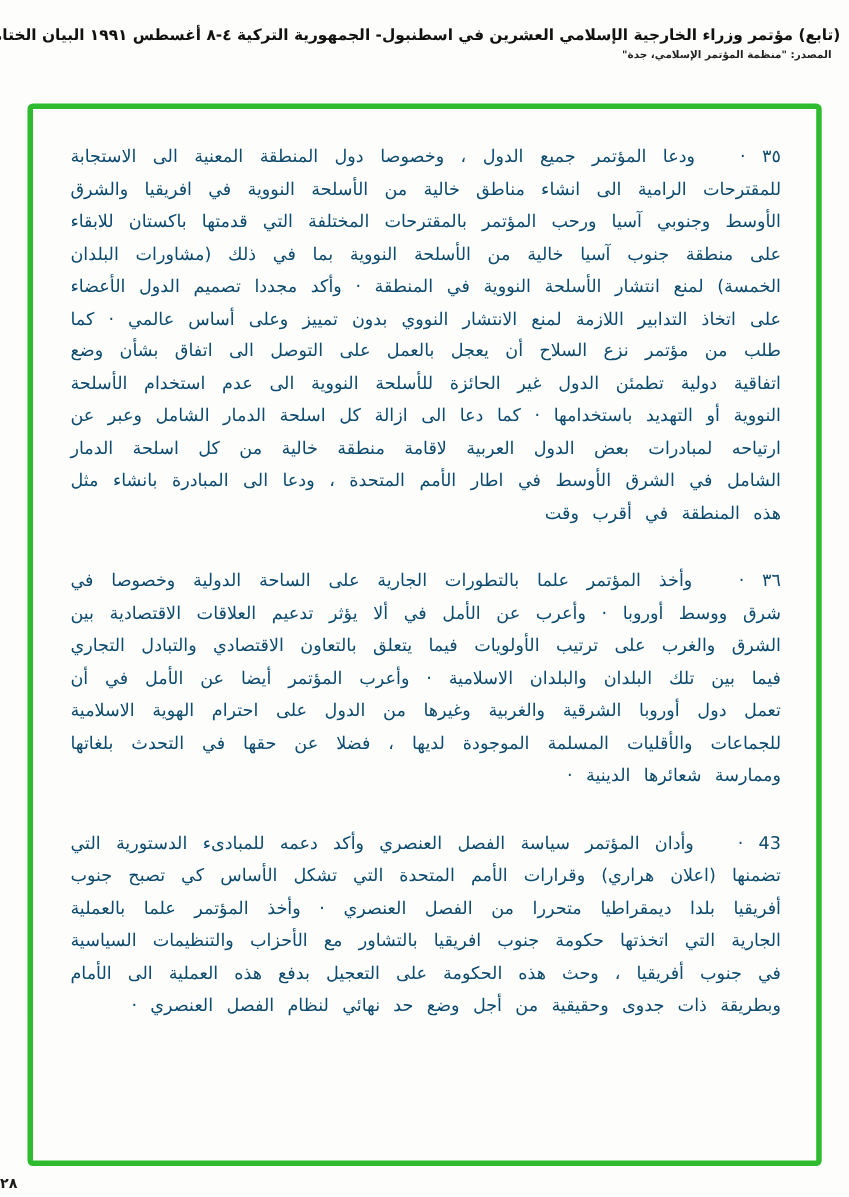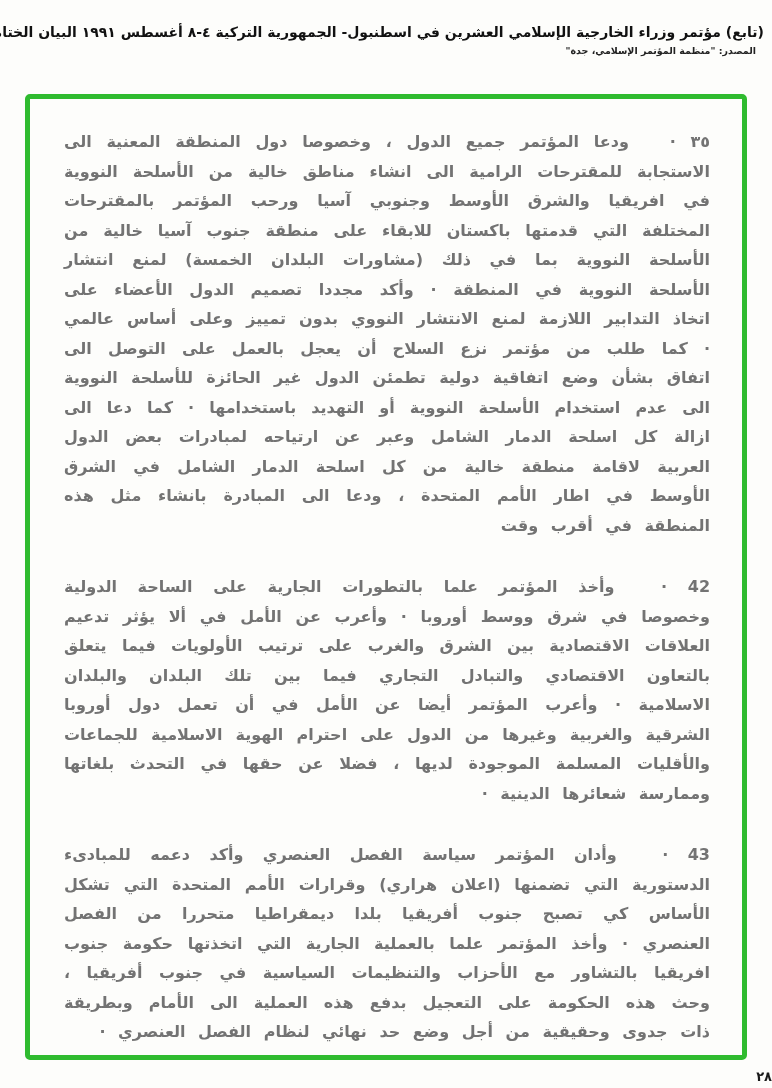--- a/index.html
+++ b/index.html
@@ -37,38 +37,38 @@
     right: 25px;
     left: 25px;
     height: 966px;
     border: 5px solid #2fbb2f;
     border-radius: 5px;
     padding: 28px 32px 0 34px;
     background: #fdfdfb;
   }
   .paragraph {
     font-size: 16px;
-    font-weight: bold;
+    font-weight: normal;
     line-height: 29.5px;
-    color: #737373;
+    color: #0c4a6e;
     text-align: justify;
     word-spacing: 7px;
     letter-spacing: 0.3px;
     margin-bottom: 32px;
   }
   .para-number {
     padding-left: 26px;
     white-space: nowrap;
   }
   .page-number {
     position: absolute;
     bottom: 4px;
     left: 0;
     width: 100%;
-    text-align: right;
+    text-align: left;
     font-size: 13px;
     font-weight: bold;
     color: #1a1a1a;
   }
 </style>
 </head>
 <body>
 
 <div class="page">
 
@@ -78,21 +78,21 @@
   </div>
 
   <div class="content-box">
 
     <div class="paragraph">
       <span class="para-number">٣٥ ·</span>
       <span class="para-text">ودعا المؤتمر جميع الدول ، وخصوصا دول المنطقة المعنية الى الاستجابة للمقترحات الرامية الى انشاء مناطق خالية من الأسلحة النووية في افريقيا والشرق الأوسط وجنوبي آسيا ورحب المؤتمر بالمقترحات المختلفة التي قدمتها باكستان للابقاء على منطقة جنوب آسيا خالية من الأسلحة النووية بما في ذلك (مشاورات البلدان الخمسة) لمنع انتشار الأسلحة النووية في المنطقة · وأكد مجددا تصميم الدول الأعضاء على اتخاذ التدابير اللازمة لمنع الانتشار النووي بدون تمييز وعلى أساس عالمي · كما طلب من مؤتمر نزع السلاح أن يعجل بالعمل على التوصل الى اتفاق بشأن وضع اتفاقية دولية تطمئن الدول غير الحائزة للأسلحة النووية الى عدم استخدام الأسلحة النووية أو التهديد باستخدامها · كما دعا الى ازالة كل اسلحة الدمار الشامل وعبر عن ارتياحه لمبادرات بعض الدول العربية لاقامة منطقة خالية من كل اسلحة الدمار الشامل في الشرق الأوسط في اطار الأمم المتحدة ، ودعا الى المبادرة بانشاء مثل هذه المنطقة في أقرب وقت</span>
     </div>
 
     <div class="paragraph">
-      <span class="para-number">42 ·</span>
+      <span class="para-number">٣٦ ·</span>
       <span class="para-text">وأخذ المؤتمر علما بالتطورات الجارية على الساحة الدولية وخصوصا في شرق ووسط أوروبا · وأعرب عن الأمل في ألا يؤثر تدعيم العلاقات الاقتصادية بين الشرق والغرب على ترتيب الأولويات فيما يتعلق بالتعاون الاقتصادي والتبادل التجاري فيما بين تلك البلدان والبلدان الاسلامية · وأعرب المؤتمر أيضا عن الأمل في أن تعمل دول أوروبا الشرقية والغربية وغيرها من الدول على احترام الهوية الاسلامية للجماعات والأقليات المسلمة الموجودة لديها ، فضلا عن حقها في التحدث بلغاتها وممارسة شعائرها الدينية ·</span>
     </div>
 
     <div class="paragraph">
       <span class="para-number">43 ·</span>
       <span class="para-text">وأدان المؤتمر سياسة الفصل العنصري وأكد دعمه للمبادىء الدستورية التي تضمنها (اعلان هراري) وقرارات الأمم المتحدة التي تشكل الأساس كي تصبح جنوب أفريقيا بلدا ديمقراطيا متحررا من الفصل العنصري · وأخذ المؤتمر علما بالعملية الجارية التي اتخذتها حكومة جنوب افريقيا بالتشاور مع الأحزاب والتنظيمات السياسية في جنوب أفريقيا ، وحث هذه الحكومة على التعجيل بدفع هذه العملية الى الأمام وبطريقة ذات جدوى وحقيقية من أجل وضع حد نهائي لنظام الفصل العنصري ·</span>
     </div>
 
   </div>
 

